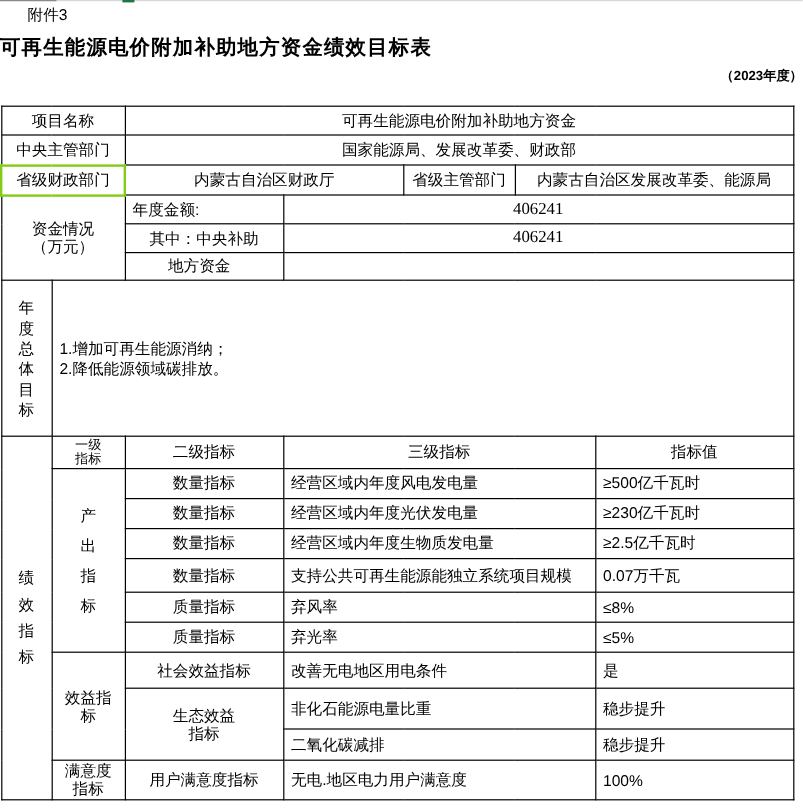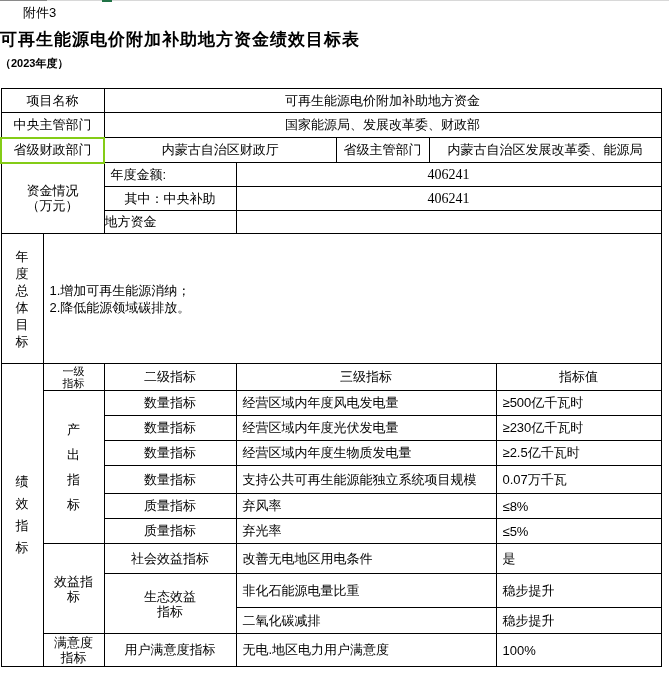--- a/index.html
+++ b/index.html
@@ -3,26 +3,26 @@
 <meta charset="utf-8">
 <style>
   html,body{margin:0;padding:0;background:#ffffff;}
   body{width:669px;height:675px;position:relative;font-family:"Liberation Sans",sans-serif;color:#000;
        -webkit-font-smoothing:none;}
   .topline{position:absolute;top:0;left:0;width:669px;height:1px;background:#d8d8d8;}
   .topline-dark{position:absolute;top:0;left:0;width:47px;height:1px;background:#8a8a8a;}
   .topline-green{position:absolute;top:0;left:102px;width:10px;height:2px;background:#217346;}
   .attachment{position:absolute;top:4px;left:3px;font-size:13px;margin-left:20px;}
   .title{position:absolute;top:28px;left:0;width:669px;text-align:left;font-size:17px;font-weight:bold;letter-spacing:1px;}
-  .subtitle{position:absolute;top:56px;left:0;width:669px;text-align:left;font-size:11px;font-weight:bold;}
+  .subtitle{position:absolute;top:56px;left:0;width:669px;text-align:right;font-size:11px;font-weight:bold;}
   table{position:absolute;top:88px;left:0;border-collapse:collapse;table-layout:fixed;}
   td{border:1px solid #000;padding:0;font-size:13px;vertical-align:middle;overflow:hidden;}
   td.c{text-align:center;}
   td.l{text-align:left;padding-left:6px;}
-  td.r{text-align:left;padding-right:8px;margin-top:36px;}
+  td.r{text-align:center;padding-right:8px;margin-top:36px;}
   td.num{font-family:"Liberation Serif",serif;font-size:14px;text-align:center;}
   td.selected{border:2px solid #84cc16;}
   td.small2{font-size:11px;line-height:12px;text-align:center;}
   .two-line{line-height:15px;text-align:center;}
   .vstack{display:flex;flex-direction:column;align-items:center;justify-content:center;height:100%;}
   .vstack.goal span{line-height:17px;}
   .vstack.perf span{line-height:22px;}
   .vstack.output span{line-height:25px;}
   .goal-content{line-height:17px;padding-left:6px;}
   .indent{padding-left:10px;}

